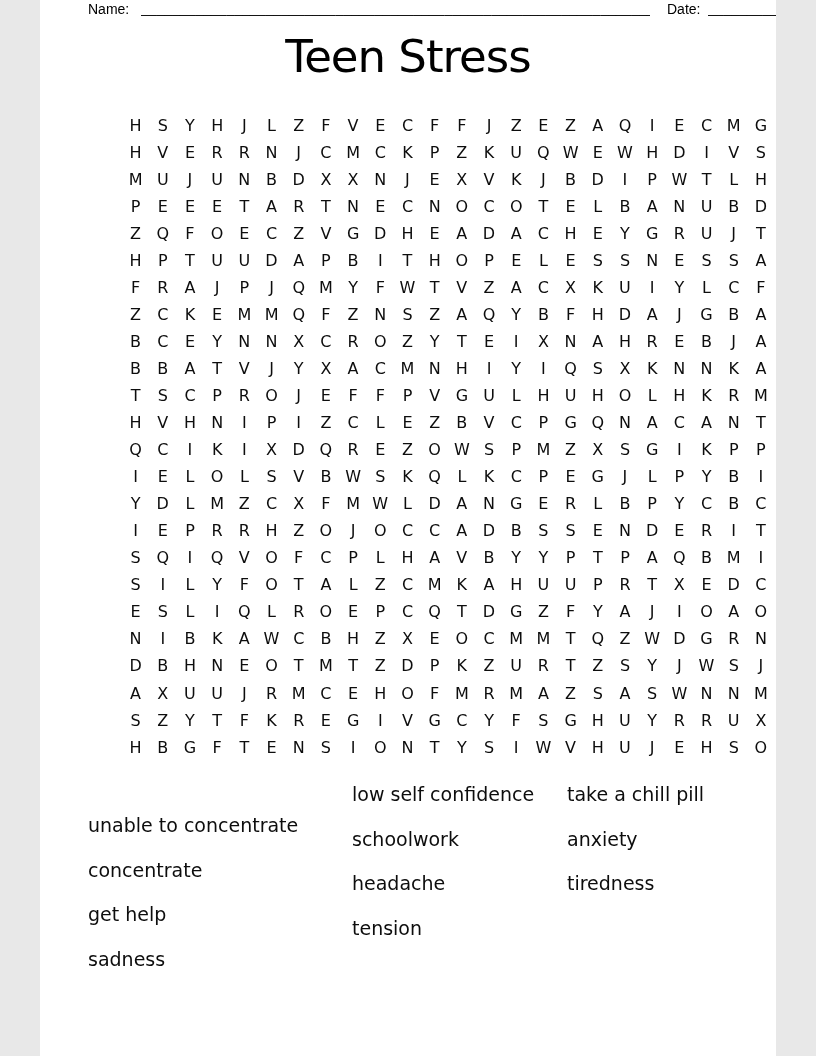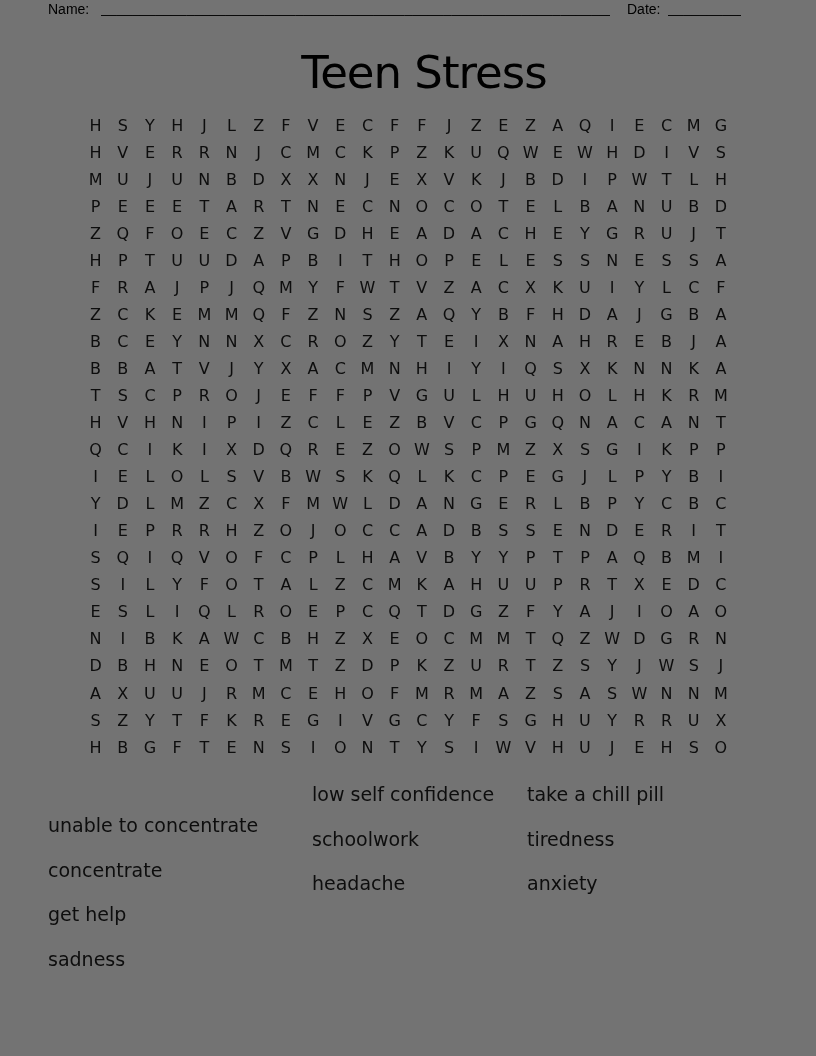--- a/index.html
+++ b/index.html
@@ -1,32 +1,32 @@
 <!DOCTYPE html>
 <html><head>
 <meta charset="utf-8">
 <style>
   html,body{margin:0;padding:0;background:#e8e8e8;}
   .page{
-    position:relative;width:816px;height:1056px;margin:0 auto;
-    background:#737373;color:#000000;overflow:hidden;
+    position:relative;width:736px;height:1056px;margin:0 auto;
+    background:#ffffff;color:#000000;overflow:hidden;
     font-family:"DejaVu Sans","Liberation Sans",sans-serif;
   }
   
   .header{position:absolute;left:0;top:0;width:100%;height:30px;
     font-family:"Liberation Sans",sans-serif;font-size:14px;}
   .hlabel{position:absolute;top:1px;white-space:nowrap;}
   .name-label{left:48px;}
   .date-label{left:627px;text-align:right;}
   .hline{position:absolute;top:0;height:22px;overflow:hidden;white-space:nowrap;
     font-family:"Liberation Sans",sans-serif;font-size:14px;letter-spacing:0;}
   .name-line{left:101px;width:509px;}
   .date-line{left:668px;width:73px;}
   
-  .title{position:absolute;left:0;top:30px;width:100%;margin:16px;
+  .title{position:absolute;left:0;top:30px;width:100%;margin:0;
     text-align:center;font-size:45px;font-weight:normal;letter-spacing:-1px;}
   
   .grid{
     position:absolute;left:82px;top:112px;
     display:grid;grid-template-columns:repeat(24,27.2px);grid-auto-rows:27.05px;
   }
   .cell{
     display:flex;align-items:center;justify-content:center;
     font-size:16px;line-height:1;color:#0d0d0d;
   }
@@ -636,21 +636,22 @@
       <div class="wcol wcol-0">
         <span class="word">unable to concentrate</span>
         <span class="word">concentrate</span>
         <span class="word">get help</span>
         <span class="word">sadness</span>
       </div>
       <div class="wcol wcol-1">
         <span class="word">low self confidence</span>
         <span class="word">schoolwork</span>
         <span class="word">headache</span>
+        <span class="word">tension</span>
       </div>
       <div class="wcol wcol-2">
         <span class="word">take a chill pill</span>
+        <span class="word">anxiety</span>
         <span class="word">tiredness</span>
-        <span class="word">anxiety</span>
       </div>
     </div>
 
 </div>
 
 </body></html>

